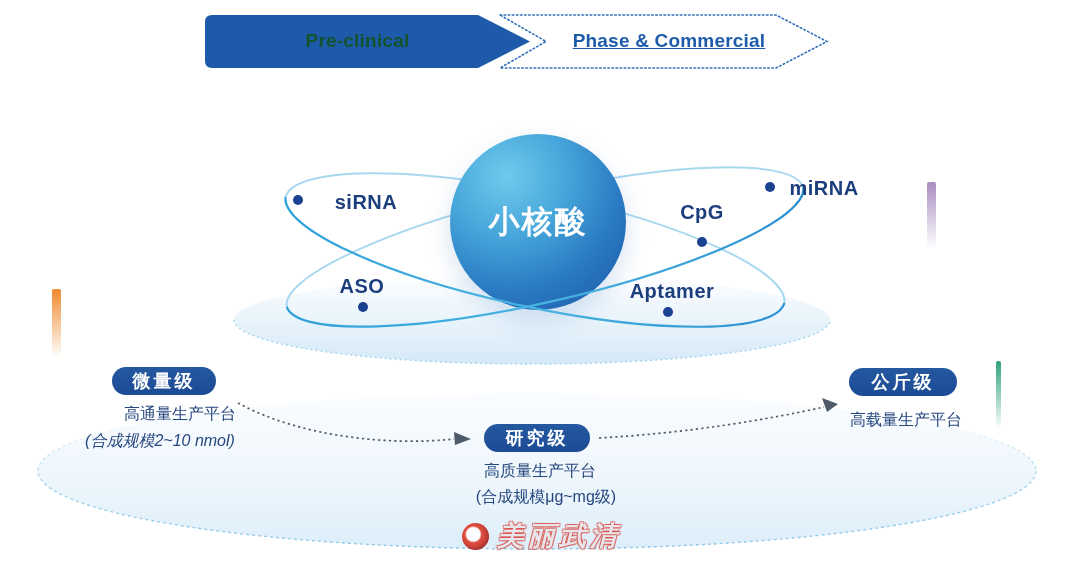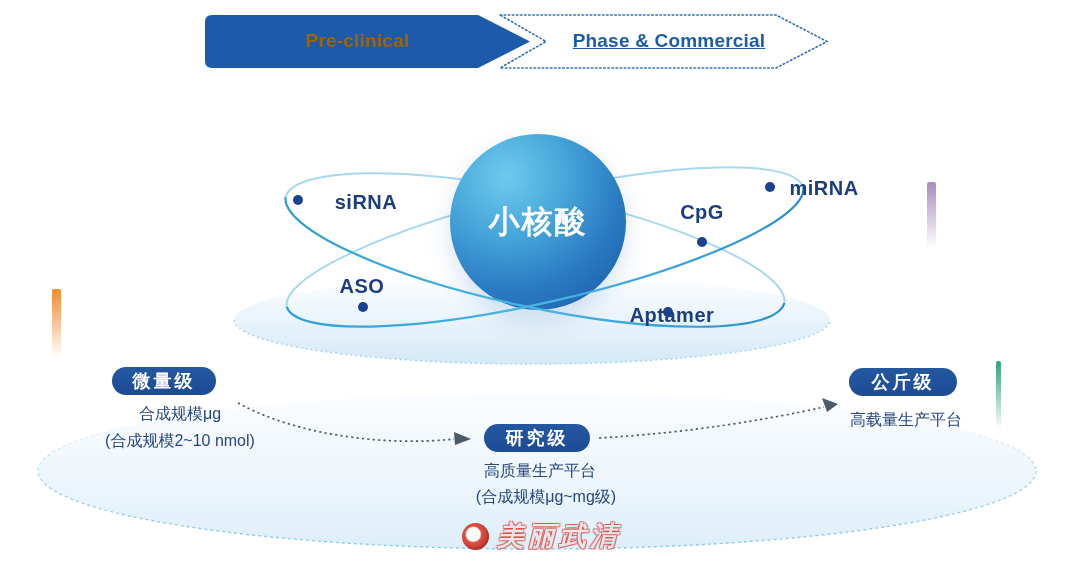--- a/index.html
+++ b/index.html
@@ -5,21 +5,21 @@
   html,body{margin:0;padding:0;background:#ffffff;}
   #stage{
     position:relative;width:1078px;height:568px;overflow:hidden;background:#ffffff;
     font-family:"Liberation Sans","DejaVu Sans",sans-serif;
   }
   svg{position:absolute;left:0;top:0;}
 
   
   .stage-label{position:absolute;top:30px;height:22px;line-height:22px;
     font-size:19px;font-weight:bold;text-align:center;letter-spacing:.2px;}
-  .stage-label.solid{color:#a16207;}
+  .stage-label.solid{color:#14532d;}
   .stage-label.outline{color:#1d5cab;text-decoration:underline;}
 
   
   .sphere{
     position:absolute;left:450px;top:134px;width:176px;height:176px;border-radius:50%;
     background:radial-gradient(circle at 32% 24%, #6fcaec 0%, #46a5da 34%, #2a7ac2 64%, #1a55a5 100%);
     display:flex;flex-direction:column;align-items:center;justify-content:center;
     box-shadow:0 10px 24px rgba(33,100,180,.18);
   }
   .sphere-line{color:#ffffff;font-weight:bold;font-size:31px;line-height:38px;letter-spacing:2px;text-align:center;}
@@ -115,26 +115,26 @@
     <path d="M 599,438 C 690,433 770,419 824,407" fill="none" stroke="#4d5a6a" stroke-width="1.7" stroke-dasharray="2.2 3.2"></path>
     <polygon points="822,398 838,404 827,412" fill="#4d5a6a"></polygon>
   </svg>
 
   <div class="stage-label solid" style="left:250px;width:215px;">Pre-clinical</div>
   <div class="stage-label outline" style="left:553px;width:232px;">Phase &amp; Commercial</div>
 
   <div class="orbit-label" style="left:326px;top:191px;width:80px;">siRNA</div>
   <div class="orbit-label" style="left:322px;top:275px;width:80px;">ASO</div>
   <div class="orbit-label" style="left:662px;top:201px;width:80px;">CpG</div>
-  <div class="orbit-label" style="left:612px;top:280px;width:120px;margin-top:24px;">Aptamer</div>
+  <div class="orbit-label" style="left:612px;top:280px;width:120px;">Aptamer</div>
   <div class="orbit-label" style="left:782px;top:177px;width:84px;">miRNA</div>
 
   <div class="badge" style="left:112px;top:367px;width:104px;">微量级</div>
-  <div class="desc" style="left:80px;top:404px;width:200px;">合成规模μg</div>
-  <div class="desc" style="left:60px;top:431px;width:240px;">(合成规模2~10 nmol)</div>
+  <div class="desc" style="left:80px;top:404px;width:200px;">高通量生产平台</div>
+  <div class="desc" style="left:40px;top:431px;width:240px;font-style:italic;">(合成规模2~10 nmol)</div>
 
   <div class="badge" style="left:484px;top:424px;width:106px;">研究级</div>
   <div class="desc" style="left:440px;top:461px;width:200px;">高质量生产平台</div>
   <div class="desc" style="left:436px;top:487px;width:220px;">(合成规模μg~mg级)</div>
 
   <div class="badge" style="left:849px;top:368px;width:108px;">公斤级</div>
   <div class="desc" style="left:806px;top:410px;width:200px;">高载量生产平台</div>
 
   <div class="accent orange"></div>
   <div class="accent purple"></div>

